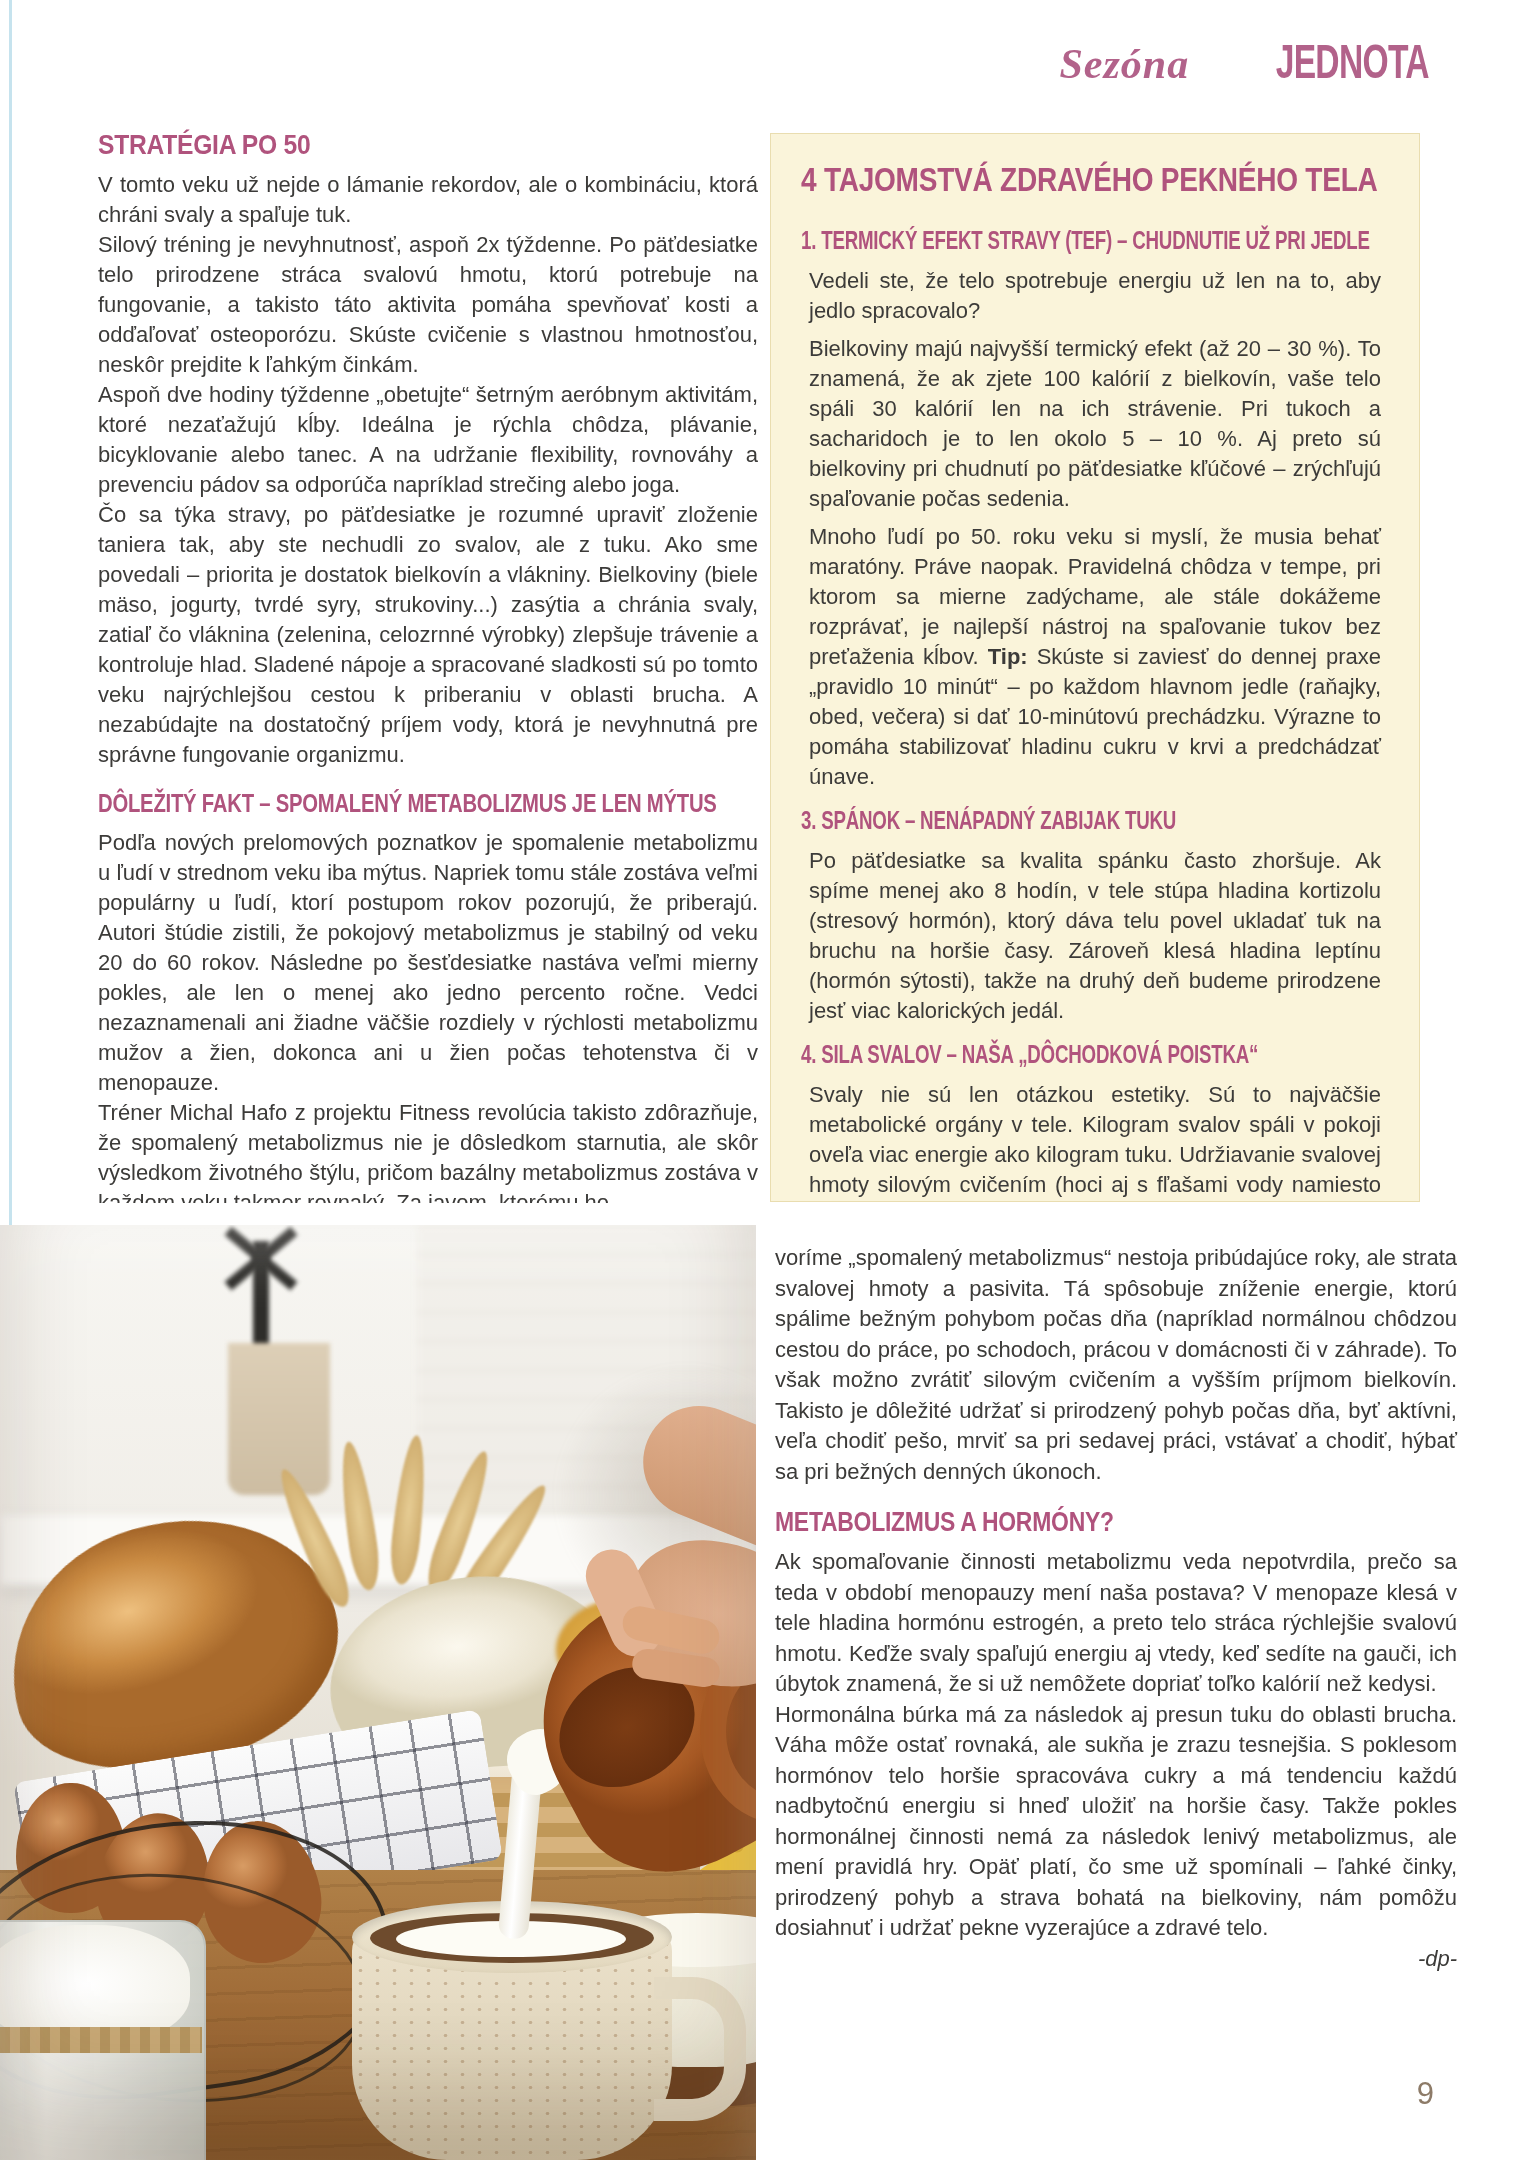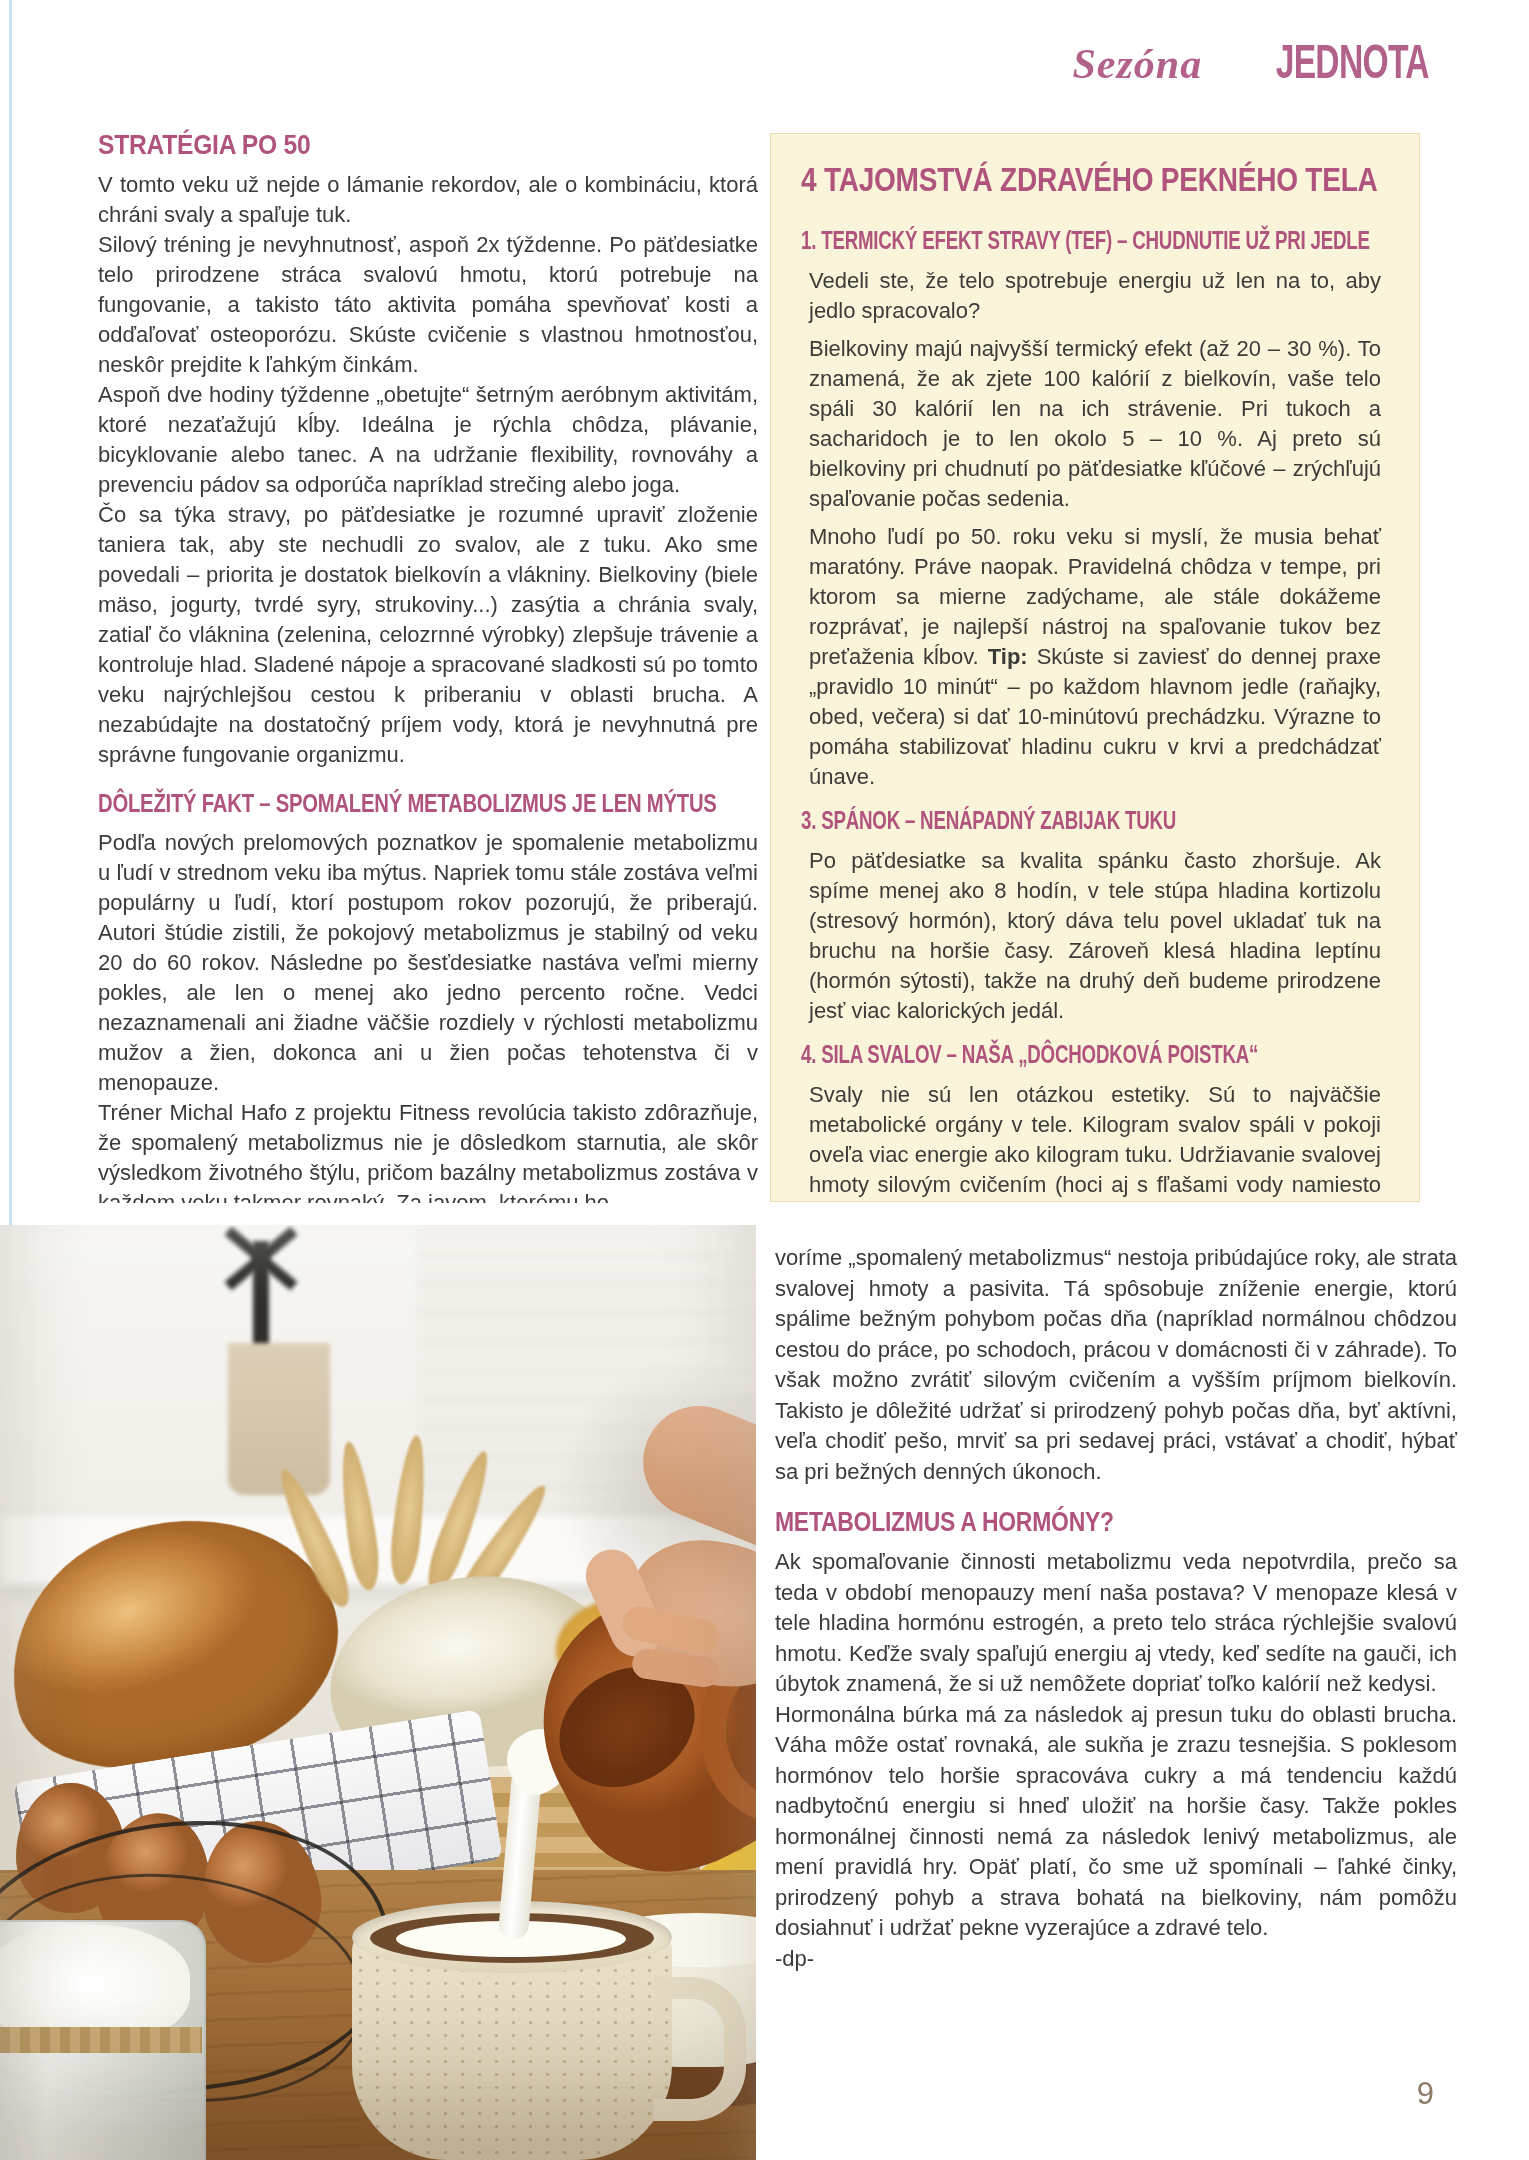--- a/index.html
+++ b/index.html
@@ -2,21 +2,21 @@
 <html><head>
 <meta charset="utf-8">
 <style>
   html,body{margin:0;padding:0;width:1529px;height:2160px;background:#ffffff;
     font-family:"Liberation Sans",sans-serif;}
   .page{position:absolute;inset:0;width:1529px;height:2160px;background:#fff;overflow:hidden;}
   :root{--accent:#b0537d;--ink:#3c3b39;--boxbg:#faf4da;--boxbd:#e9ddb0;}
 
   .edge-line{position:absolute;left:9px;top:0;width:3px;height:2160px;background:#c6e3ee;}
 
-  .brand{position:absolute;top:34px;right:100px;display:flex;align-items:baseline;gap:8px;color:#b2628a;}
+  .brand{position:absolute;top:34px;right:100px;display:flex;align-items:baseline;gap:21px;color:#b2628a;}
   .brand-script{font-family:"Liberation Serif",serif;font-style:italic;font-weight:600;font-size:42px;letter-spacing:1px;}
   .brand-word{font-weight:bold;font-size:48px;display:inline-block;transform:scaleX(.70);transform-origin:right center;letter-spacing:-1px;}
 
   .cond{display:inline-block;white-space:nowrap;transform-origin:left center;font-weight:bold;color:var(--accent);letter-spacing:-.3px;}
 
   .col-left{position:absolute;left:98px;top:128px;width:660px;height:1075px;overflow:hidden;
     color:var(--ink);font-size:22px;line-height:30px;text-align:justify;}
   .col-left .h1 .cond{font-size:28px;transform:scaleX(.88);}
   .col-left .h2 .cond{font-size:26px;transform:scaleX(.78);}
   .col-left .h2{margin-top:16px;}
@@ -31,21 +31,21 @@
   .box-sec-h .cond{font-size:26px;transform:scaleX(.72);}
   .box-sec-h{line-height:32px;margin:12px 0 4px 0;text-align:left;}
   .info-box p{margin:8px;text-align:justify;}
   .tip{font-weight:bold;}
 
   .col-right{position:absolute;left:775px;top:1243px;width:682px;color:var(--ink);
     font-size:22px;line-height:30.5px;text-align:justify;}
   .col-right p{margin:0;}
   .col-right .h3{margin:18px 0 6px 0;text-align:left;line-height:34px;}
   .col-right .h3 .cond{font-size:27px;transform:scaleX(.85);}
-  .signature{text-align:left;margin-top:4px;}
+  .signature{text-align:right;font-style:italic;margin-top:4px;}
 
   .page-number{position:absolute;right:95px;top:2076px;font-size:31px;color:#8d7b68;}
 
   
   .photo{position:absolute;left:0;top:1225px;width:756px;height:935px;overflow:hidden;
     background:linear-gradient(180deg,#f7f6f2 0%,#f0ede7 38%,#e6e1d6 58%);}
   .photo *{position:absolute;}
   .ph-brick{right:0;top:0;width:45%;height:34%;opacity:.5;filter:blur(3px);
     background:repeating-linear-gradient(0deg,#efece6 0 26px,#e2ded6 26px 29px);}
   .ph-counter{left:0;top:290px;width:100%;height:70px;background:#fbfaf7;filter:blur(4px);

